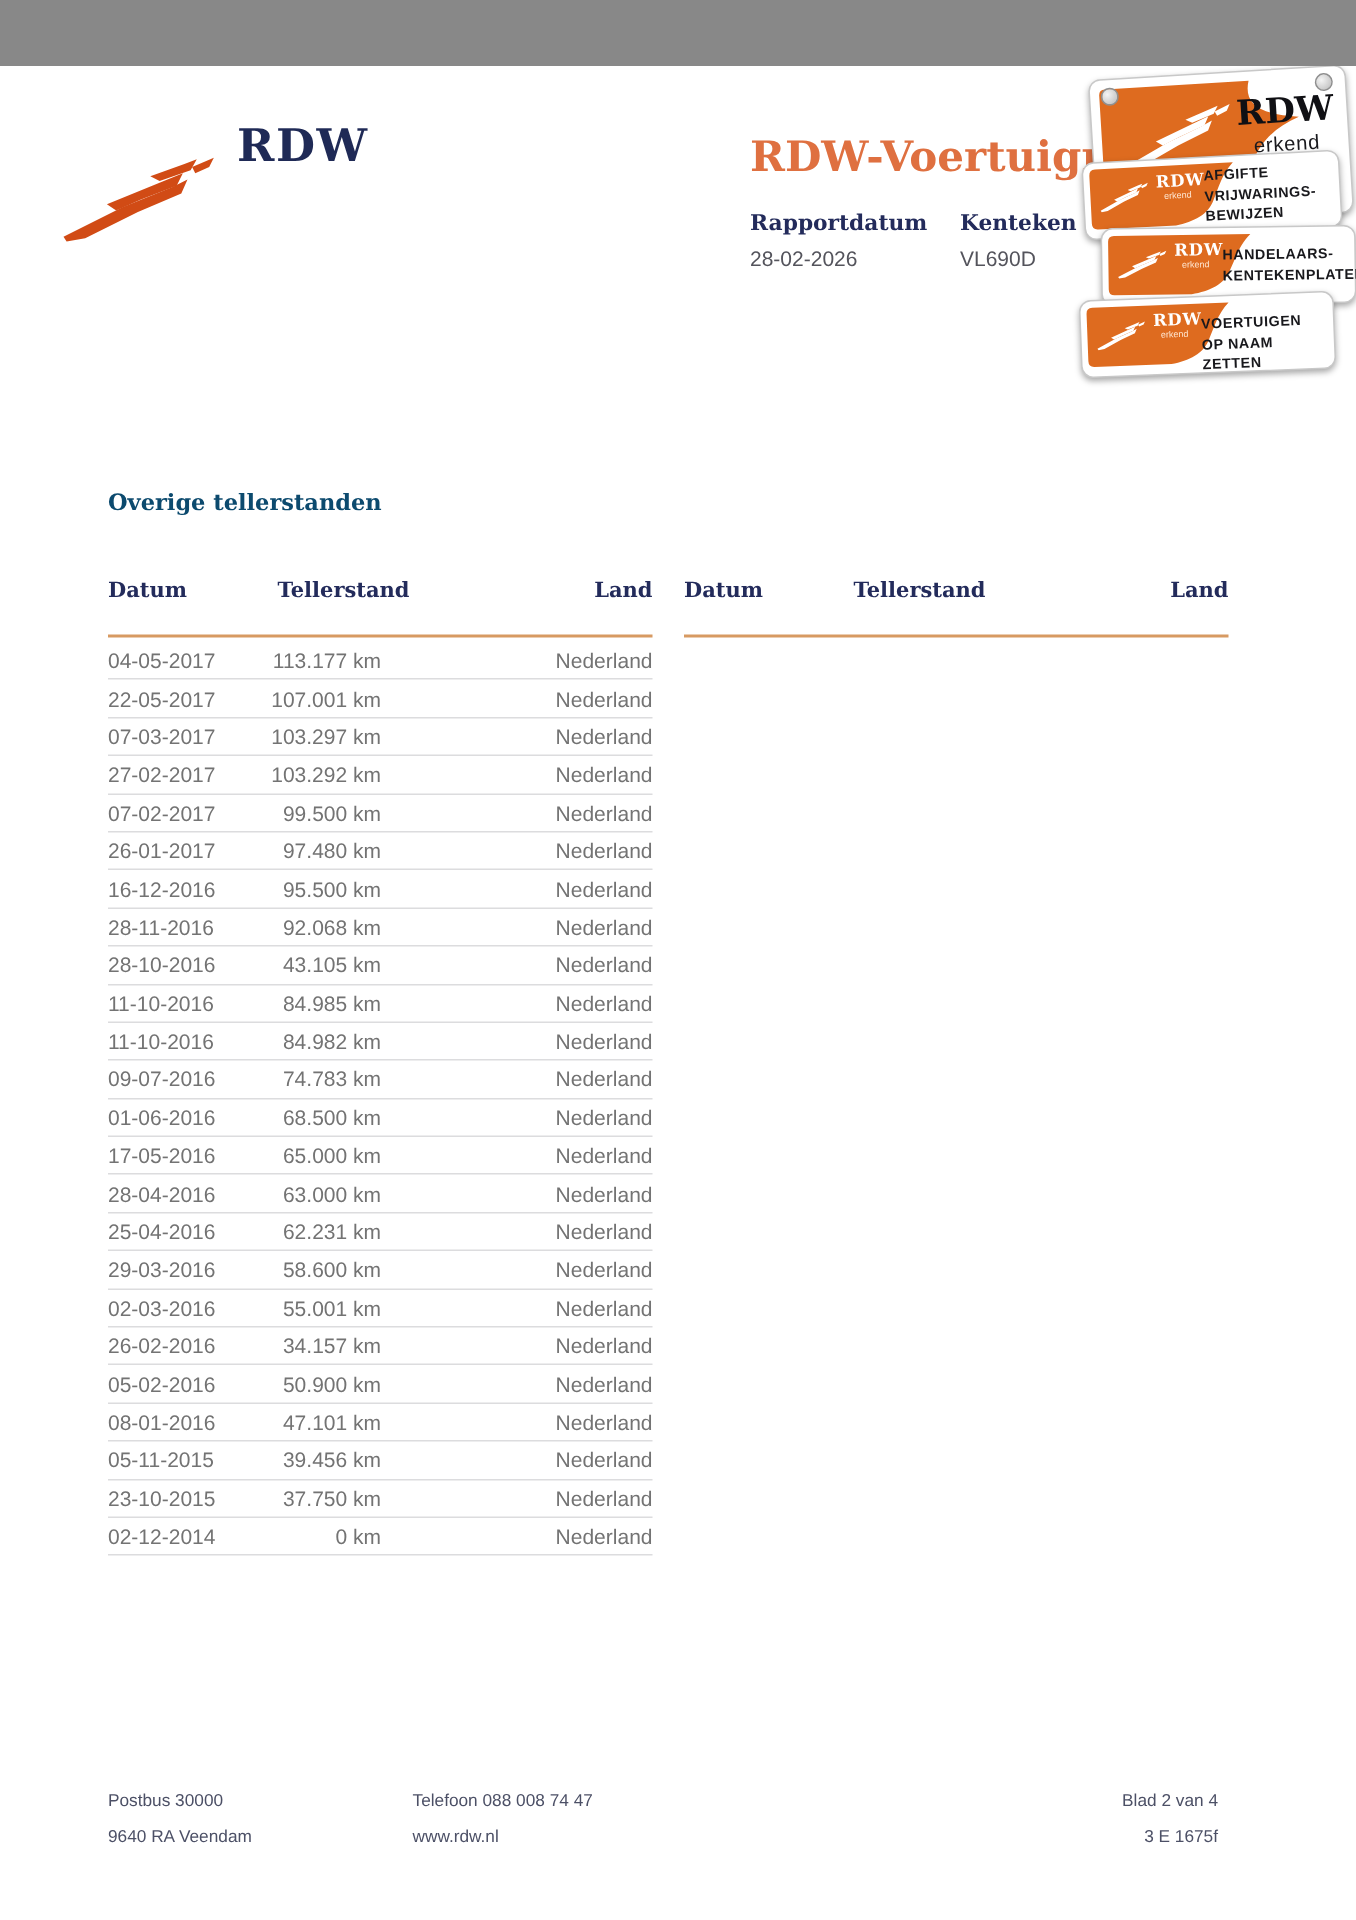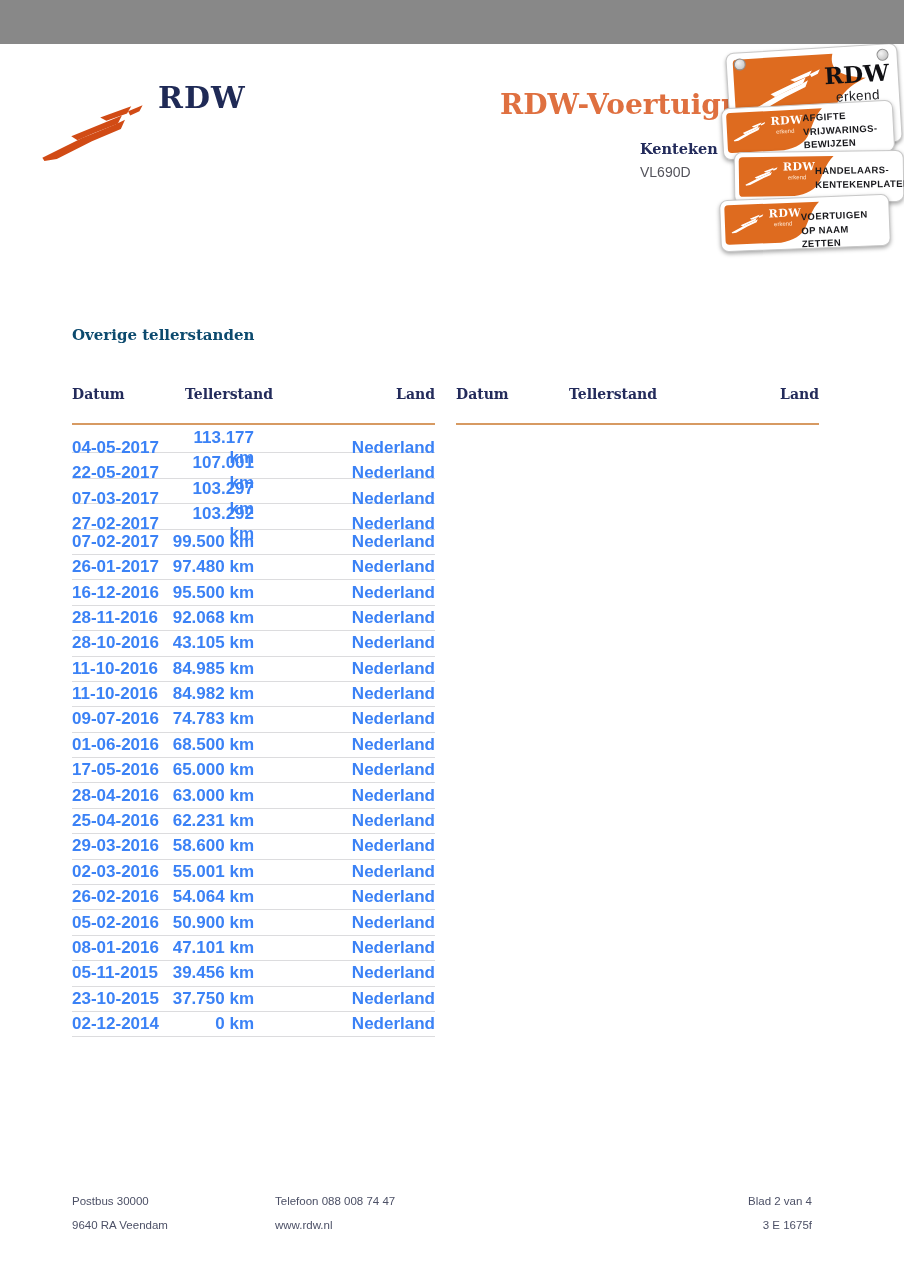--- a/index.html
+++ b/index.html
@@ -41,21 +41,21 @@
   .section-heading{position:absolute;left:72px;top:282px;font-family:"DejaVu Serif",serif;
                    font-weight:bold;font-size:15px;color:#0c4a6e;}
   .mtable{position:absolute;top:342px;width:363px;}
   .mtable.left{left:72px;} .mtable.right{left:456px;}
   .thead{display:grid;grid-template-columns:113px 1fr auto;align-items:end;
          font-family:"DejaVu Serif",serif;font-weight:bold;font-size:14px;color:#232b5b;
          padding-bottom:21px;border-bottom:2px solid #d79a62;}
   .thead .h-land{text-align:left;}
   .tbody{margin-top:3px;}
   .trow{display:grid;grid-template-columns:96px 86px 1fr;align-items:center;height:24.4px;
-        border-bottom:1px solid #dcdcde;font-size:17px;color:#3b82f6;font-weight:bold;}
+        border-bottom:1px solid #dcdcde;font-size:14px;color:#737373;}
   .trow .c-val{text-align:right;}
   .trow .c-land{text-align:right;}
   
   .footer-block{position:absolute;top:1145px;font-size:11.5px;color:#4c5066;line-height:24px;}
   .footer-left{left:72px;} .footer-mid{left:275px;}
   .footer-right{right:92px;text-align:right;}
   
   .speed-graphic{position:absolute;left:500px;top:1230px;}
 </style>
 </head>
@@ -68,20 +68,24 @@
       <path d="M2,56 L40,37 L72,24 L82,19 L78,28 L50,40 L16,57 L4,59 Z"></path>
       <path d="M30,35 L62,22 L79,15 L75,23 L52,32 L36,39 Z"></path>
       <path d="M58,17 L80,9 L88,6 L84,13 L64,20 Z"></path>
       <path d="M85,11 L99,5 L96,11 L87,15 Z"></path>
     </g>
   </svg>
   <div class="logo-word">RDW</div>
 
   <div class="doc-title">RDW-Voertuigrap</div>
 
+  <div class="meta meta-date">
+    <div class="lab">Rapportdatum</div>
+    <div class="val">28-02-2026</div>
+  </div>
   <div class="meta meta-plate">
     <div class="lab">Kenteken</div>
     <div class="val">VL690D</div>
   </div>
 
   <div class="plate plate1">
     <svg class="bgshape" width="170" height="97" viewBox="0 0 170 97">
       <path d="M10,6 L106,6 C102,20 110,29 138,32 C114,41 102,56 98,90 L10,90 Q6,90 6,86 L6,10 Q6,6 10,6 Z" fill="#de6b1f"></path>
     </svg>
     <svg class="feather" width="80" height="44" viewBox="0 0 104 60">
@@ -255,21 +259,21 @@
           <span class="c-val">58.600 km</span>
           <span class="c-land">Nederland</span>
         </div>
         <div class="trow">
           <span class="c-date">02-03-2016</span>
           <span class="c-val">55.001 km</span>
           <span class="c-land">Nederland</span>
         </div>
         <div class="trow">
           <span class="c-date">26-02-2016</span>
-          <span class="c-val">54.064 km</span>
+          <span class="c-val">34.157 km</span>
           <span class="c-land">Nederland</span>
         </div>
         <div class="trow">
           <span class="c-date">05-02-2016</span>
           <span class="c-val">50.900 km</span>
           <span class="c-land">Nederland</span>
         </div>
         <div class="trow">
           <span class="c-date">08-01-2016</span>
           <span class="c-val">47.101 km</span>

